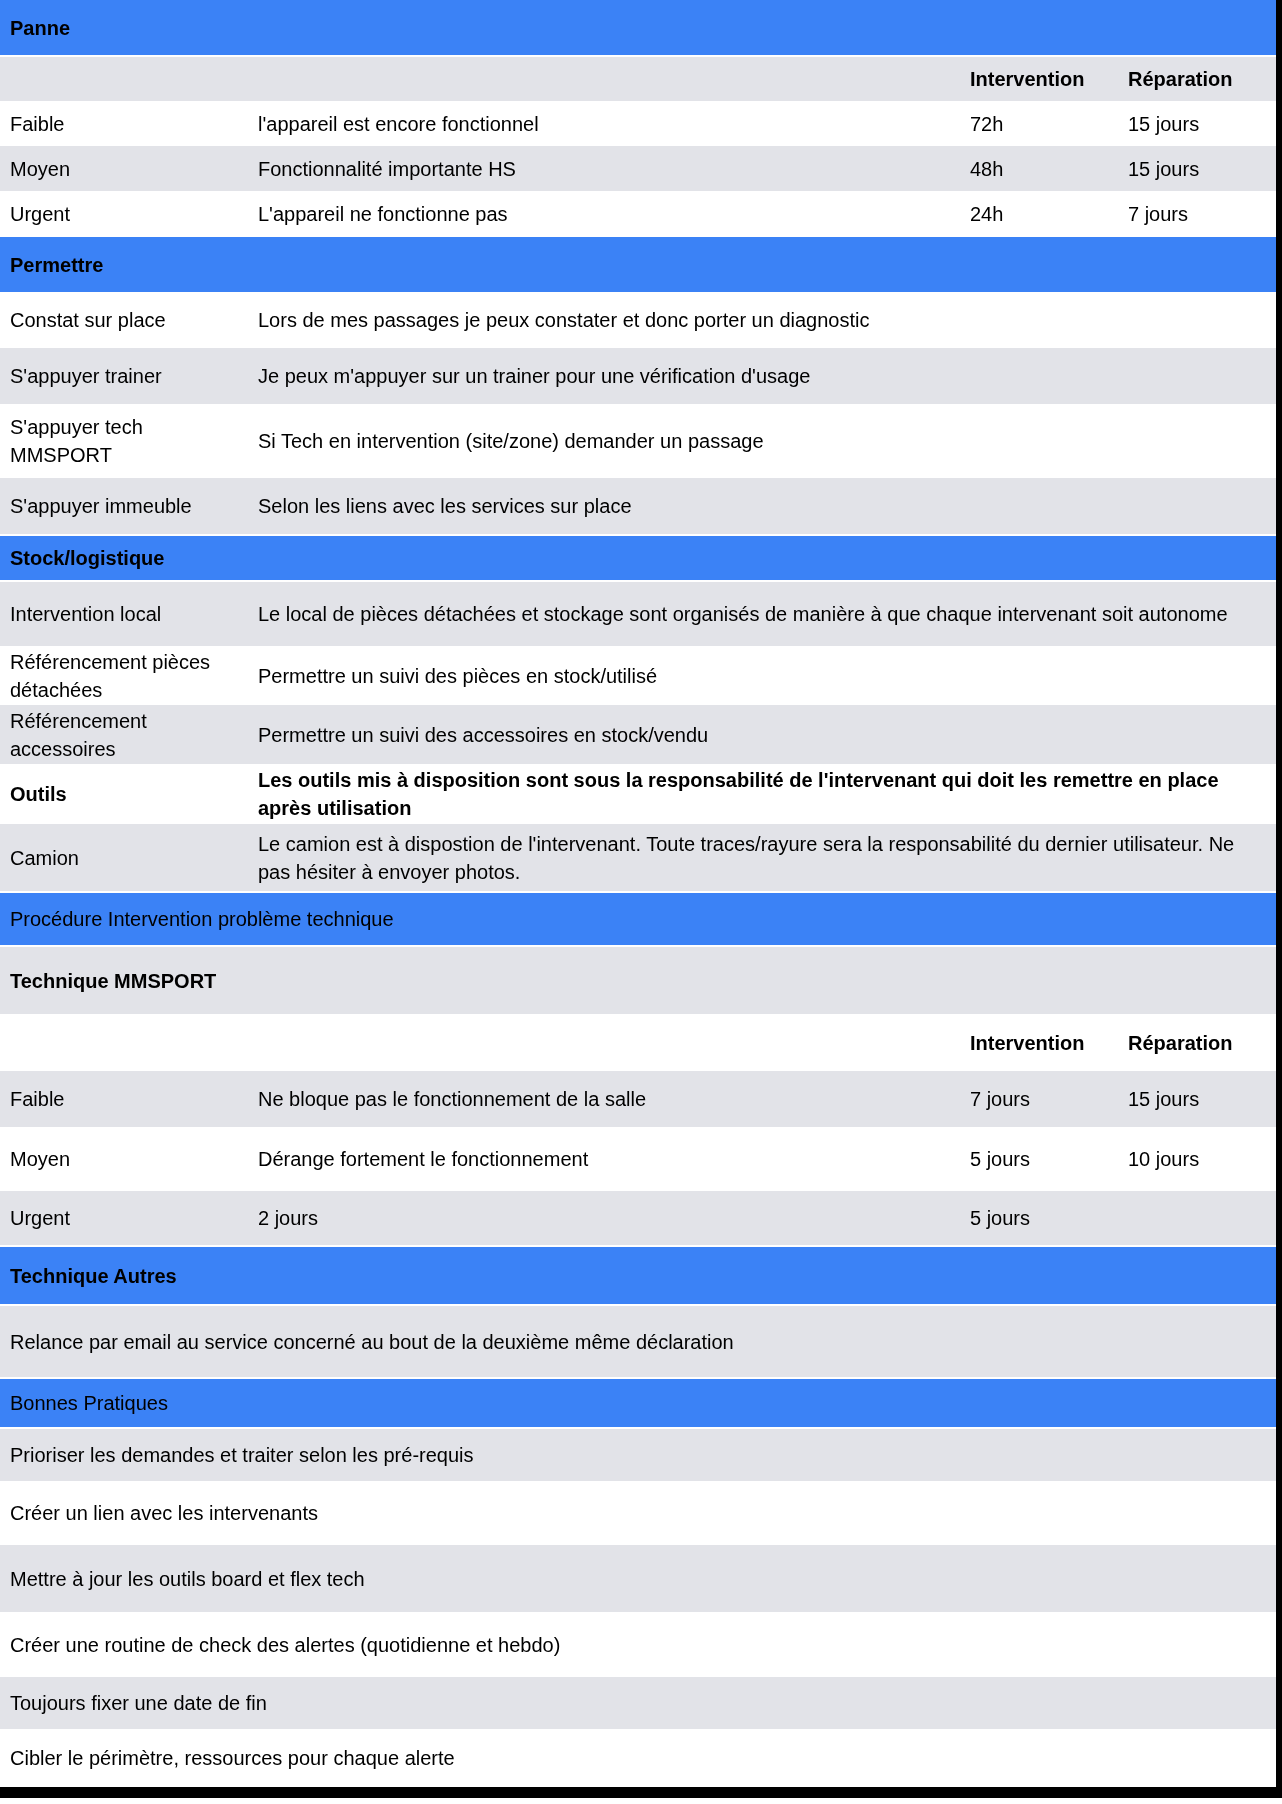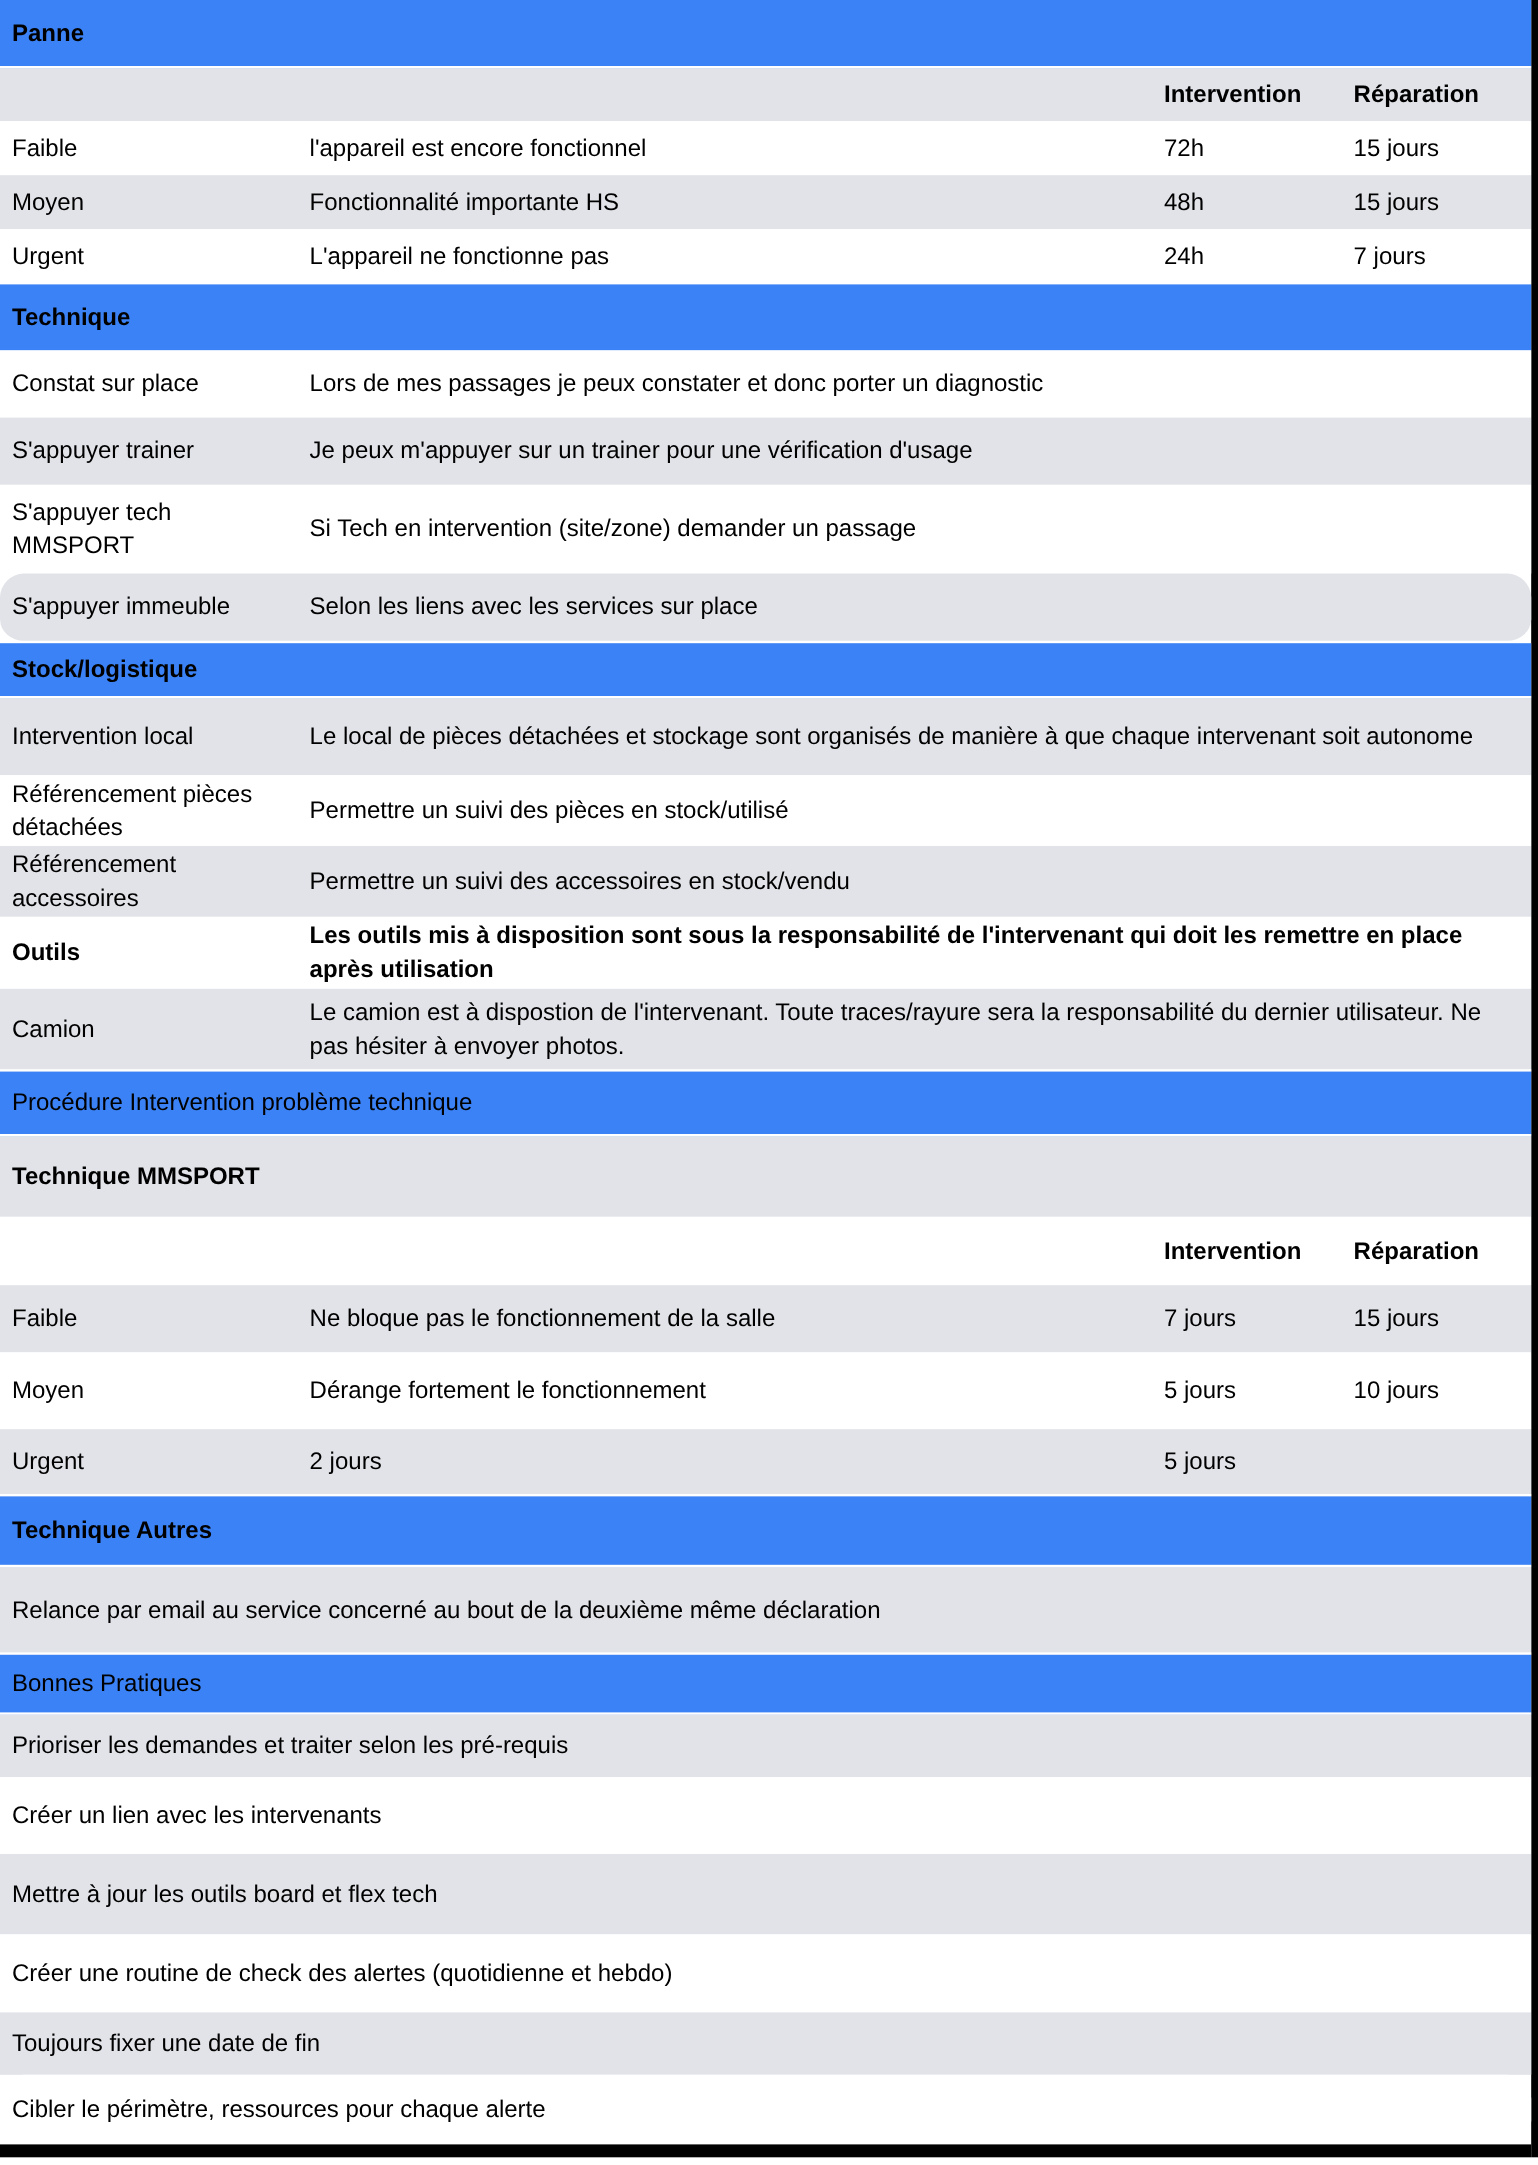--- a/index.html
+++ b/index.html
@@ -25,21 +25,21 @@
   .c2{padding-left:10px;padding-right:16px;}
   .c3,.c4{padding-left:10px;padding-right:4px;}
   .full{padding-left:10px;padding-right:16px;}
   .tan{background:#3b82f6;}
   .gray{background:#e2e3e8;}
   .white{background:#ffffff;}
   .bold{font-weight:700;}
   .sep{border-bottom:2px solid #ffffff;}
   .h44{height:44px;}.h45{height:45px;}.h46{height:46px;}.h50{height:50px;}
   .h52{height:52px;}.h54{height:54px;}.h55{height:55px;}.h56{height:56px;}
-  .h57{height:57px;}.h58{height:58px;border-radius:20px;}.h59{height:59px;}.h60{height:60px;font-weight:bold;}
+  .h57{height:57px;}.h58{height:58px;}.h59{height:59px;}.h60{height:60px;font-weight:bold;}
   .h63{height:67px;}.h64{height:64px;}.h65{height:65px;}.h69{height:69px;}
   .h73{height:73px;}.h74{height:74px;}.h78{height:64px;}
   .footer-bar{height:11px;background:#000;}
 </style>
 </head>
 <body>
 
 <div class="doc">
 
   <div class="row tan h57 sep">
@@ -64,21 +64,21 @@
     <div class="c4">15 jours</div>
   </div>
   <div class="grid4 white h46">
     <div class="c1">Urgent</div>
     <div class="c2">L'appareil ne fonctionne pas</div>
     <div class="c3">24h</div>
     <div class="c4">7 jours</div>
   </div>
 
   <div class="row tan h55">
-    <span class="full bold">Technique</span>
+    <span class="full bold">Permettre</span>
   </div>
   <div class="grid2 white h56">
     <div class="c1">Constat sur place</div>
     <div class="c2">Lors de mes passages je peux constater et donc porter un diagnostic</div>
   </div>
   <div class="grid2 gray h56">
     <div class="c1">S'appuyer trainer</div>
     <div class="c2">Je peux m'appuyer sur un trainer pour une vérification d'usage</div>
   </div>
   <div class="grid2 white h74">

